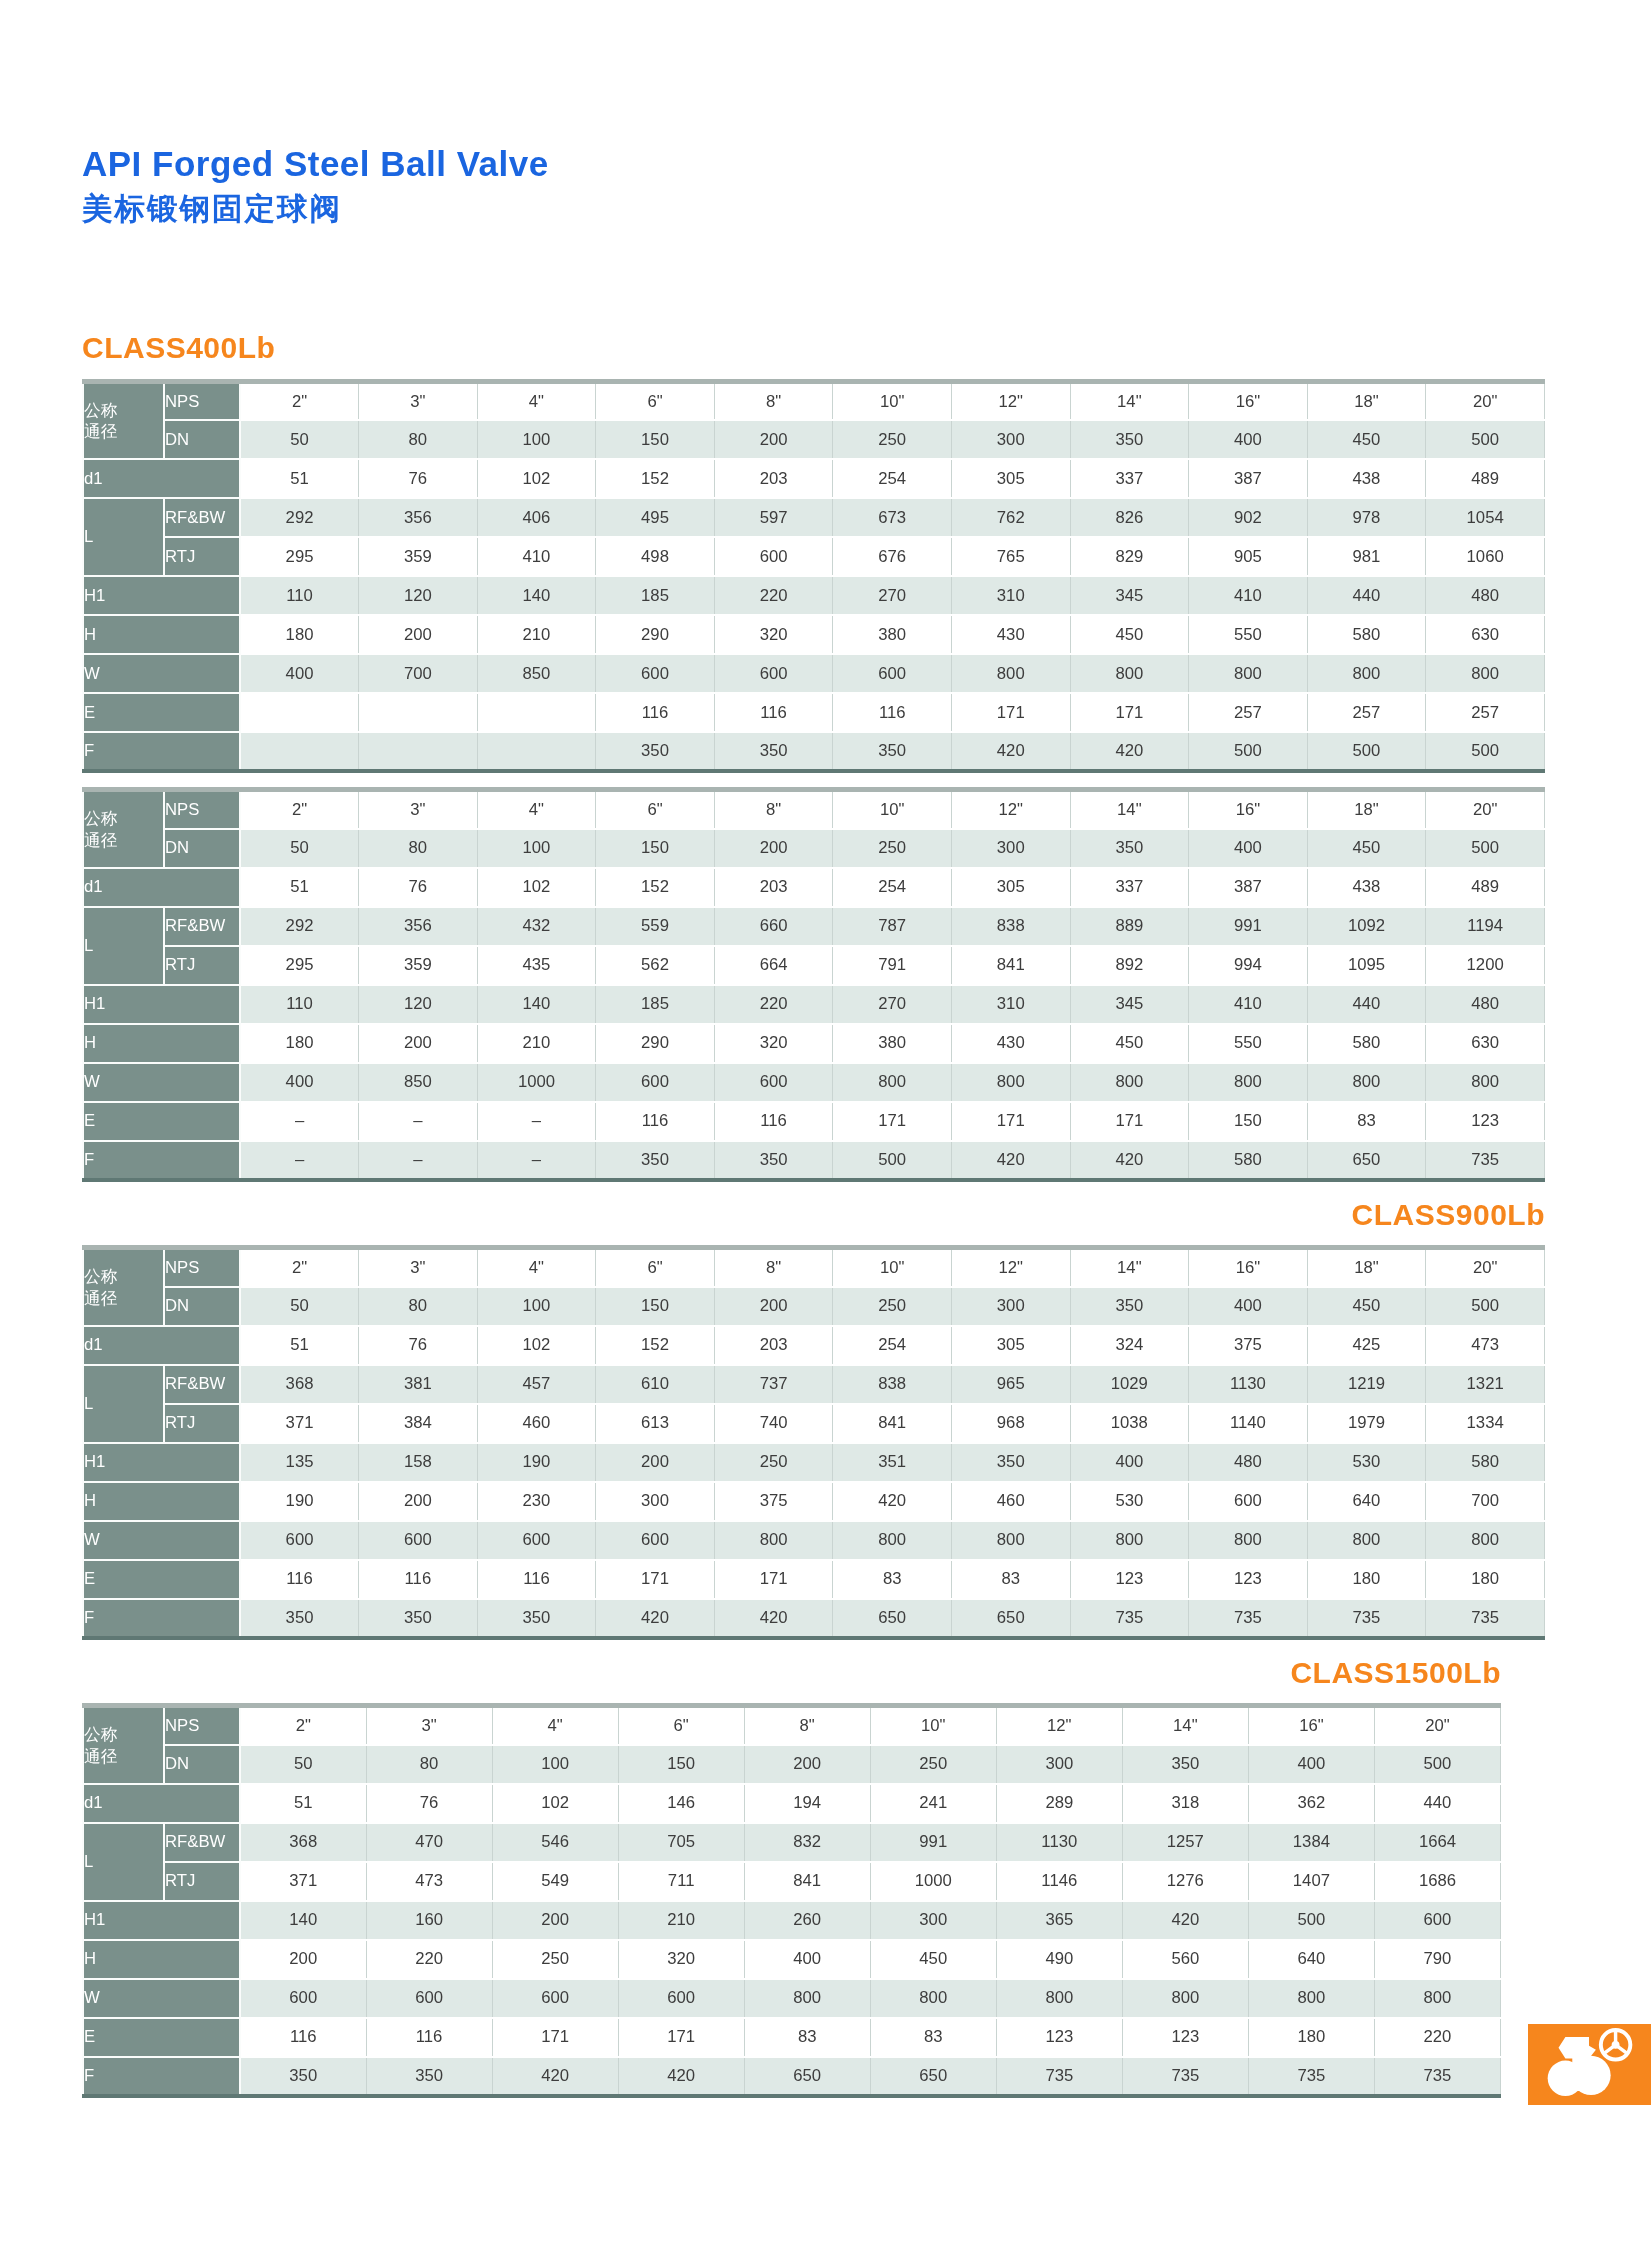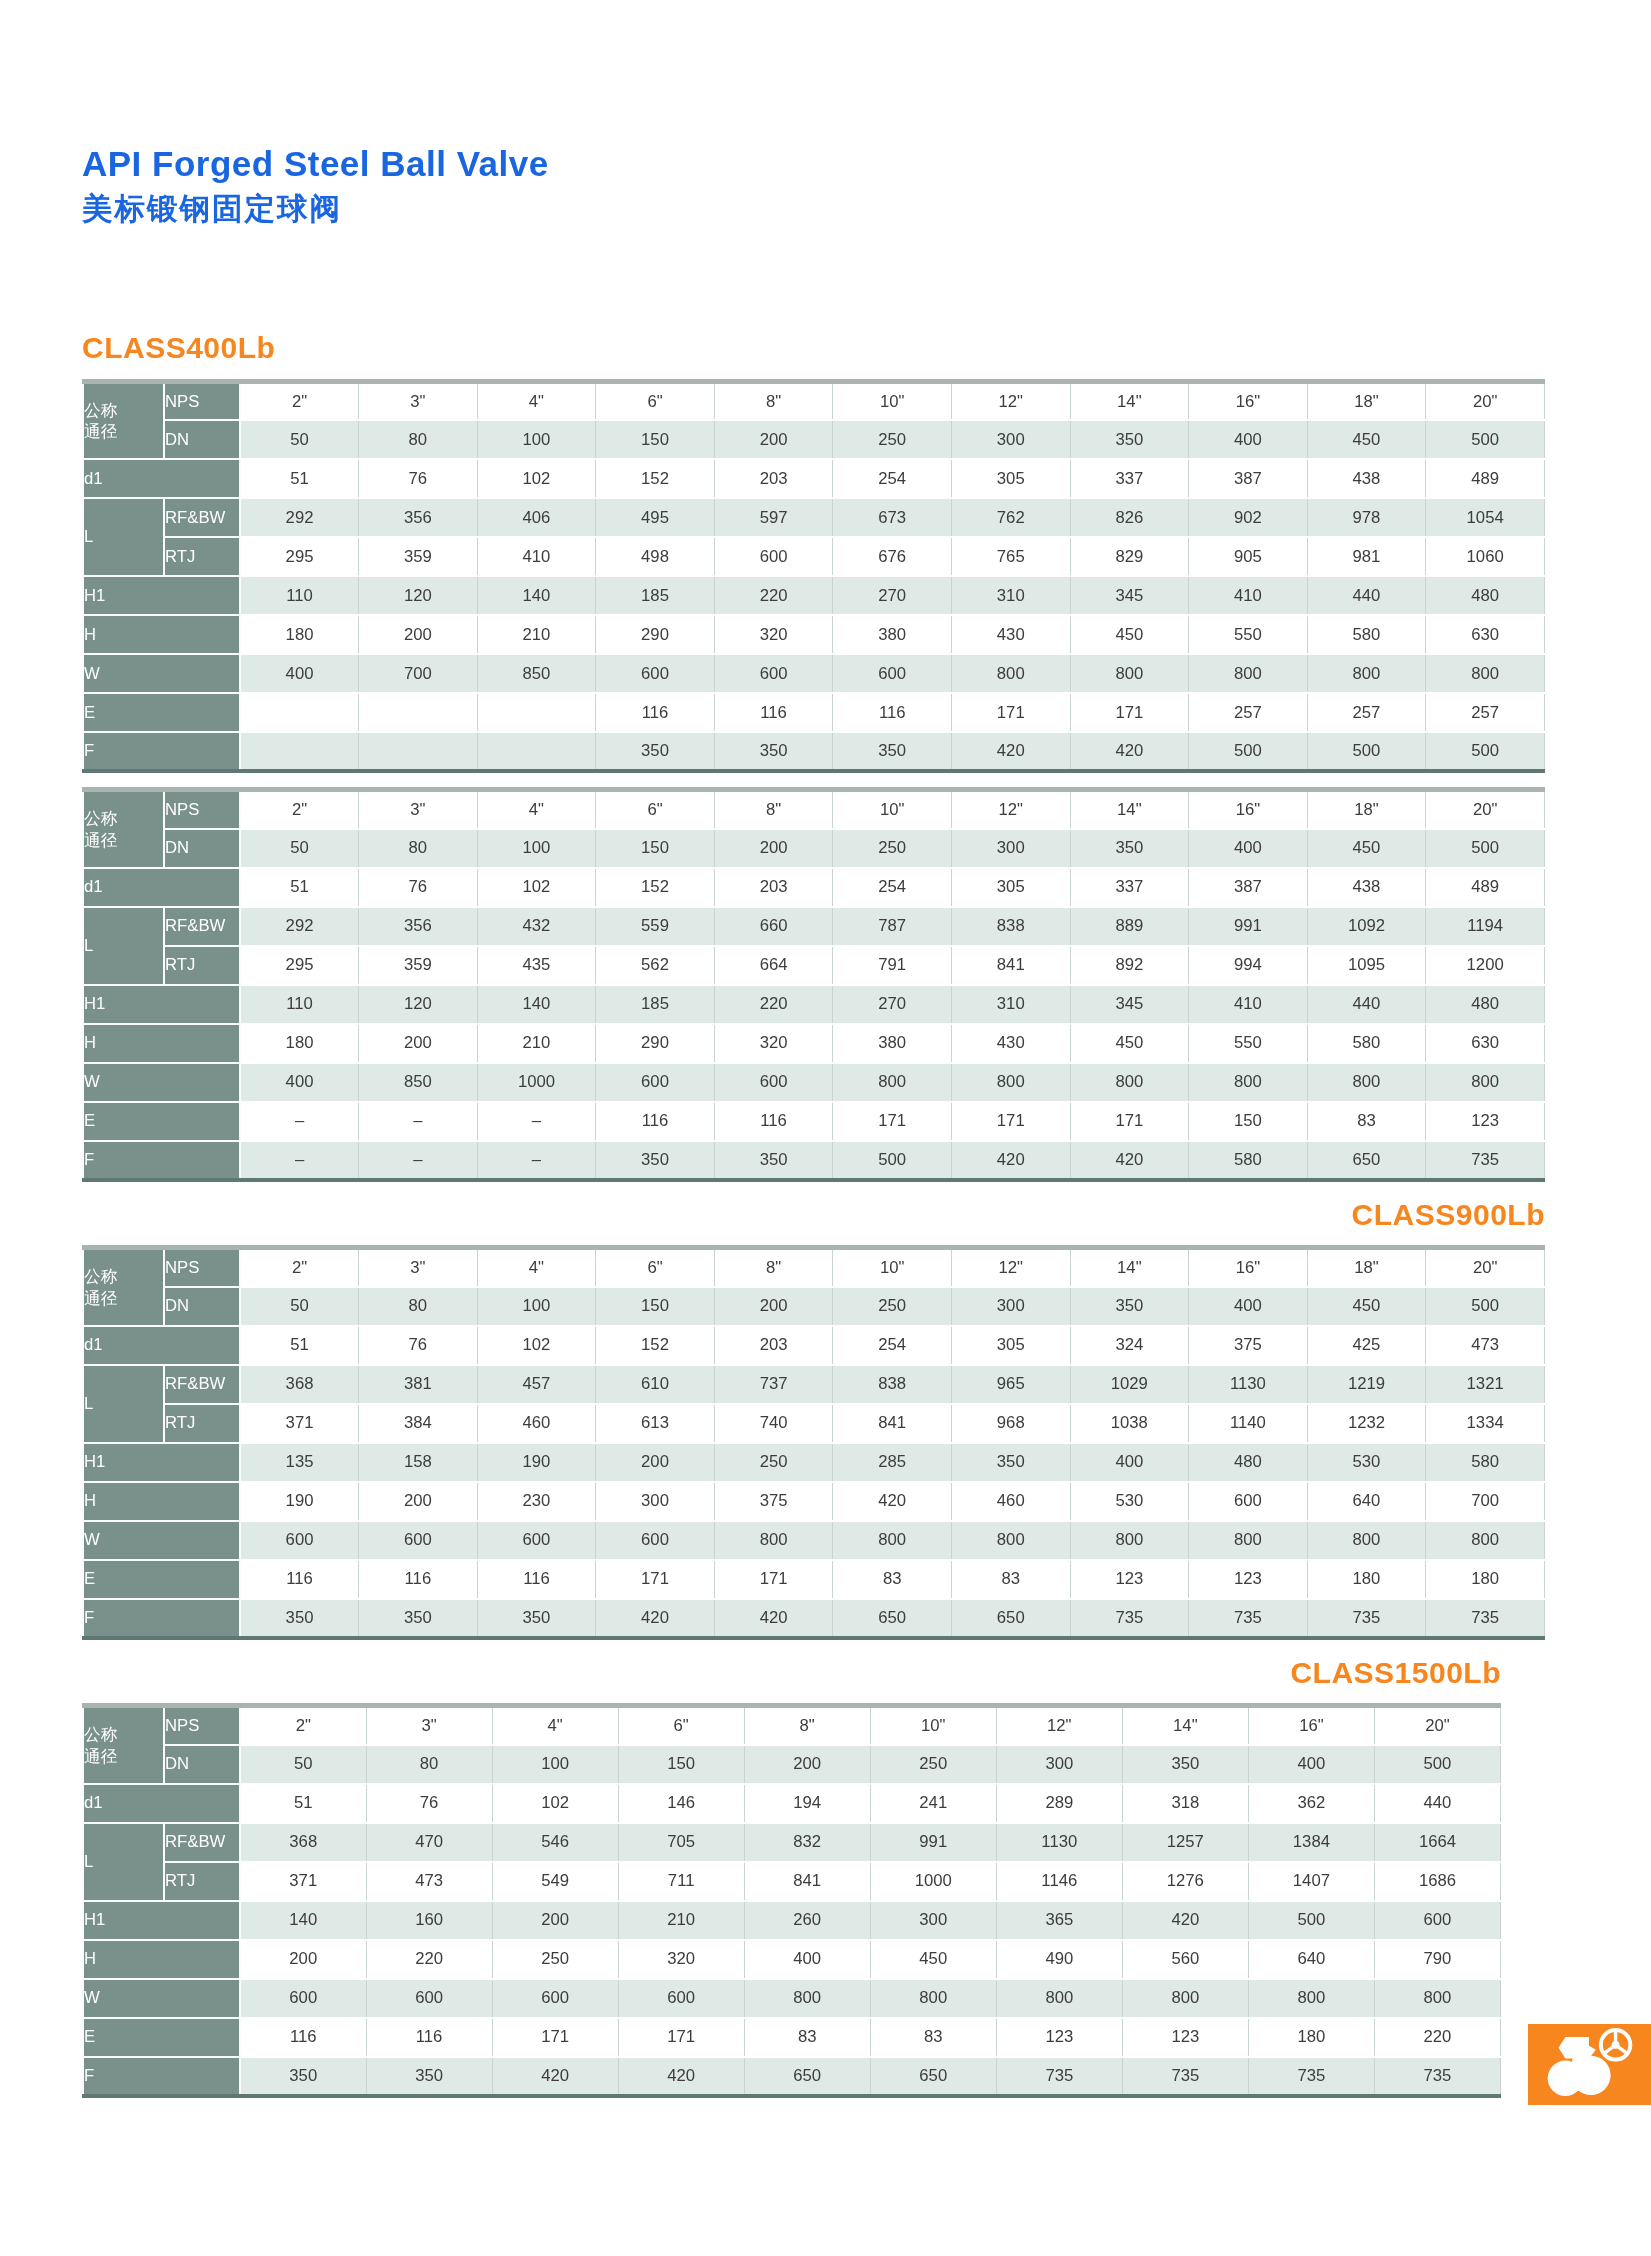--- a/index.html
+++ b/index.html
@@ -462,31 +462,31 @@
             <th>RTJ</th>
             <td>371</td>
             <td>384</td>
             <td>460</td>
             <td>613</td>
             <td>740</td>
             <td>841</td>
             <td>968</td>
             <td>1038</td>
             <td>1140</td>
-            <td>1232</td>
+            <td>1979</td>
             <td>1334</td>
           </tr>
           <tr class="alt">
             <th colspan="2">H1</th>
             <td>135</td>
             <td>158</td>
             <td>190</td>
             <td>200</td>
             <td>250</td>
-            <td>285</td>
+            <td>351</td>
             <td>350</td>
             <td>400</td>
             <td>480</td>
             <td>530</td>
             <td>580</td>
           </tr>
           <tr class="">
             <th colspan="2">H</th>
             <td>190</td>
             <td>200</td>

